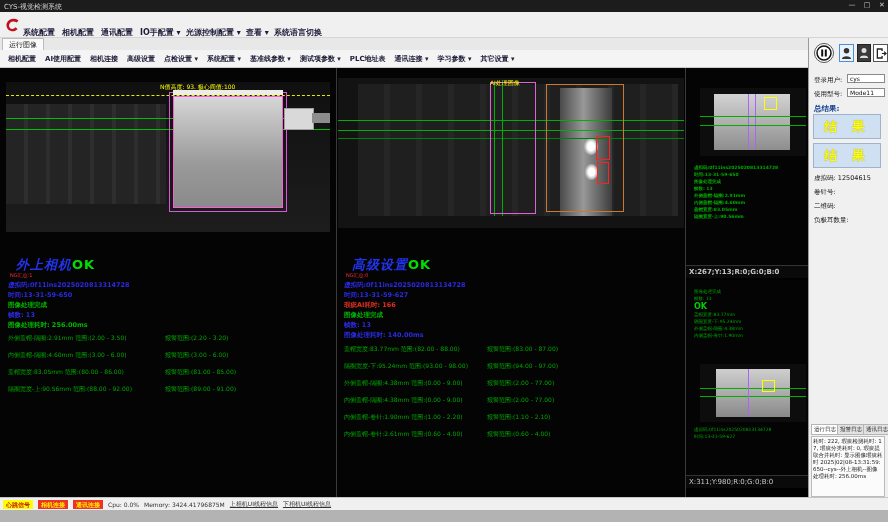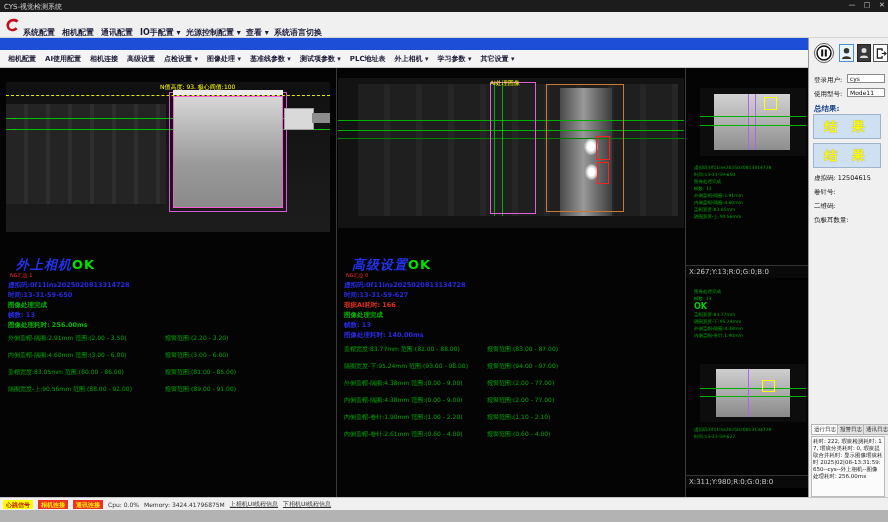--- a/index.html
+++ b/index.html
@@ -90,32 +90,35 @@
     </span>
     <span class="mi" style="left:23px;">系统配置</span>
     <span class="mi" style="left:62px;">相机配置</span>
     <span class="mi" style="left:101px;">通讯配置</span>
     <span class="mi" style="left:140px;">IO手配置 ▾</span>
     <span class="mi" style="left:186px;">光源控制配置 ▾</span>
     <span class="mi" style="left:246px;">查看 ▾</span>
     <span class="mi" style="left:274px;">系统语言切换</span>
   </div>
 
+  <div class="tabrow">
+    <span class="tab">运行图像</span>
+  </div>
 
   <div class="toolbar">
     <span class="tb">相机配置</span>
     <span class="tb">AI使用配置</span>
     <span class="tb">相机连接</span>
     <span class="tb">高级设置</span>
     <span class="tb">点检设置 ▾</span>
-    <span class="tb">图像处理 ▾</span>
+    <span class="tb">系统配置 ▾</span>
     <span class="tb">基准线参数 ▾</span>
     <span class="tb">测试项参数 ▾</span>
     <span class="tb">PLC地址表</span>
-    <span class="tb">外上相机 ▾</span>
+    <span class="tb">通讯连接 ▾</span>
     <span class="tb">学习参数 ▾</span>
     <span class="tb">其它设置 ▾</span>
   </div>
 
   <div class="main">
     <div class="sepV" style="left:336px;"></div>
     <div class="sepV" style="left:685px;"></div>
 
     <div class="panel" style="left:0;top:0;width:336px;height:429px;">
 
@@ -203,21 +206,21 @@
       <div class="mrow" style="top:345px;">
           <span class="mtext" style="left:7px;">内侧盖帽-卷针:1.90mm 范围:(1.00 - 2.20)</span>
           <span class="malarm" style="left:150px;">报警范围:(1.10 - 2.10)</span>
         </div>
       <div class="mrow" style="top:362px;">
           <span class="mtext" style="left:7px;">内侧盖帽-卷针:2.61mm 范围:(0.60 - 4.00)</span>
           <span class="malarm" style="left:150px;">报警范围:(0.60 - 4.00)</span>
         </div>
     </div>
 
-    <div class="panel" style="left:686px;top:0;width:122px;height:210px;">
+    <div class="panel" style="left:686px;top:0;width:122px;height:210px;font-weight:bold;">
       <div class="shape" style="left:14px;top:20px;width:106px;height:68px;background:#0d0d0d;">
         <div class="shape" style="left:14px;top:6px;width:76px;height:56px;background:linear-gradient(180deg,#d2d2d2,#8e8e8e);"></div>
         <div class="shape" style="left:48px;top:6px;width:1px;height:56px;background:#b060ff;"></div>
         <div class="shape" style="left:55px;top:6px;width:1px;height:56px;background:#b060ff;"></div>
         <div class="shape" style="left:0;top:28px;width:106px;height:1px;background:#00b000;"></div>
         <div class="shape" style="left:0;top:37px;width:106px;height:1px;background:#00b000;"></div>
         <div class="shape" style="left:64px;top:9px;width:13px;height:13px;border:1px solid #ffff00;"></div>
       </div>
       <div class="abs" style="left:8px;top:96px;">
         <div class="tiny">虚拟码:0f11ins2025020813314728</div>

